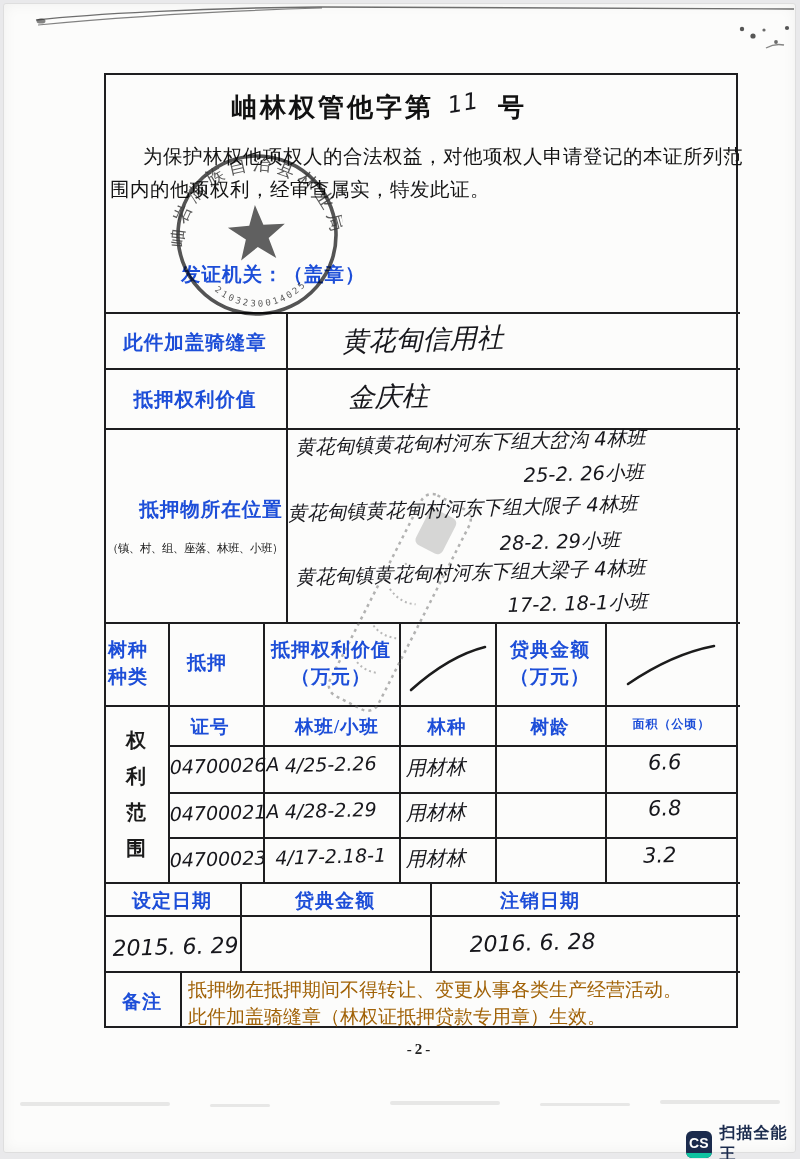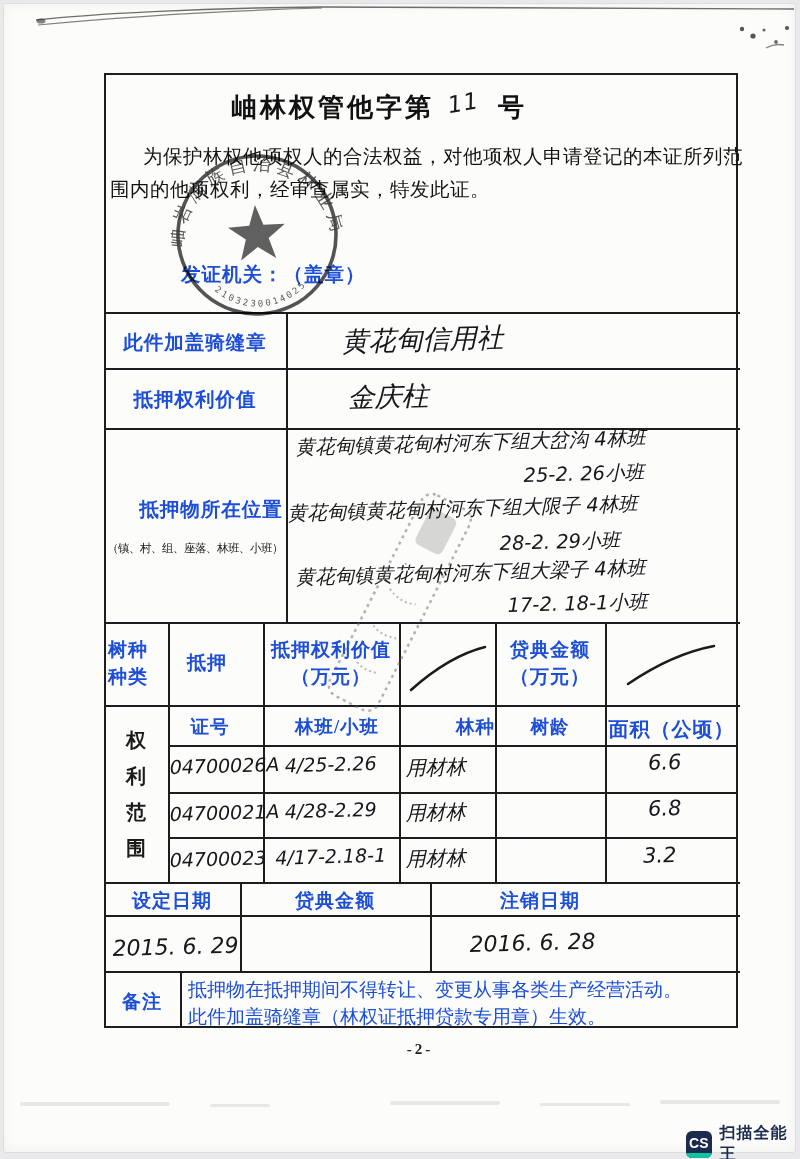--- a/index.html
+++ b/index.html
@@ -2,21 +2,21 @@
 <html><head>
 <meta charset="utf-8">
 <style>
   html,body{margin:0;padding:0;}
   body{background:#e9e9eb;font-family:"Liberation Serif","DejaVu Serif",serif;}
   #shot{position:relative;width:800px;height:1159px;background:#e9e9eb;overflow:hidden;}
   .paper{position:absolute;left:3px;top:3px;width:791px;height:1148px;background:#fcfcfb;
          border:1px solid #dedede;border-radius:3px;
          box-shadow:inset 0 0 14px rgba(0,0,0,.05);}
   .abs{position:absolute;}
-  .printed{color:#1d4ed8;}
+  .printed{color:#a16207;}
   .lbl{font-weight:600;letter-spacing:1px;color:#1d4ed8;}
   .ctr{text-align:center;}
   .hw{font-family:"DejaVu Sans",sans-serif;font-style:italic;color:#17171c;
       transform:rotate(-1.6deg);transform-origin:left bottom;white-space:nowrap;}
   .gridline{position:absolute;background:#1d1d1f;}
   .frame{position:absolute;left:104px;top:73px;width:634px;height:955px;
          border:2.5px solid #1e1e20;box-sizing:border-box;}
   .title{font-size:26px;font-weight:700;letter-spacing:3px;white-space:nowrap;color:#111;}
   .title .num{display:inline-block;width:64px;text-align:center;font-weight:400;
       font-family:"DejaVu Sans",sans-serif;font-style:italic;font-size:23px;
@@ -142,23 +142,23 @@
     <div>（万元）</div>
   </div>
   <svg class="abs" style="left:622px;top:640px;" width="100" height="50" viewBox="0 0 100 50">
     <path d="M6,44 Q50,14 92,6" stroke="#1c1c1c" stroke-width="2.6" fill="none" stroke-linecap="round"></path>
   </svg>
 
   <div class="abs vert-label" style="left:123px;top:722px;">权利范围</div>
 
   <div class="abs lbl ctr" style="left:168px;top:714px;width:84px;font-size:18.5px;">证号</div>
   <div class="abs lbl ctr" style="left:269px;top:714px;width:136px;font-size:18.5px;">林班/小班</div>
-  <div class="abs lbl ctr" style="left:399px;top:714px;width:96px;font-size:18.5px;text-align:right;">林种</div>
+  <div class="abs lbl ctr" style="left:399px;top:714px;width:96px;font-size:18.5px;">林种</div>
   <div class="abs lbl ctr" style="left:495px;top:714px;width:110px;font-size:18.5px;">树龄</div>
-  <div class="abs lbl ctr" style="left:605px;top:716px;width:133px;font-size:20px;">面积（公顷）</div>
+  <div class="abs lbl ctr" style="left:605px;top:716px;width:133px;font-size:12px;">面积（公顷）</div>
 
   <div class="abs hw ctr" style="left:170px;top:756px;width:93px;font-size:19px;">04700026A</div>
   <div class="abs hw ctr" style="left:263px;top:755px;width:136px;font-size:19px;">4/25-2.26</div>
   <div class="abs hw" style="left:406px;top:755px;font-size:20px;">用材林</div>
   <div class="abs hw ctr" style="left:605px;top:752px;width:120px;font-size:21px;">6.6</div>
 
   <div class="abs hw ctr" style="left:170px;top:803px;width:93px;font-size:19px;">04700021A</div>
   <div class="abs hw ctr" style="left:263px;top:801px;width:136px;font-size:19px;">4/28-2.29</div>
   <div class="abs hw" style="left:406px;top:800px;font-size:20px;">用材林</div>
   <div class="abs hw ctr" style="left:605px;top:798px;width:120px;font-size:21px;">6.8</div>

